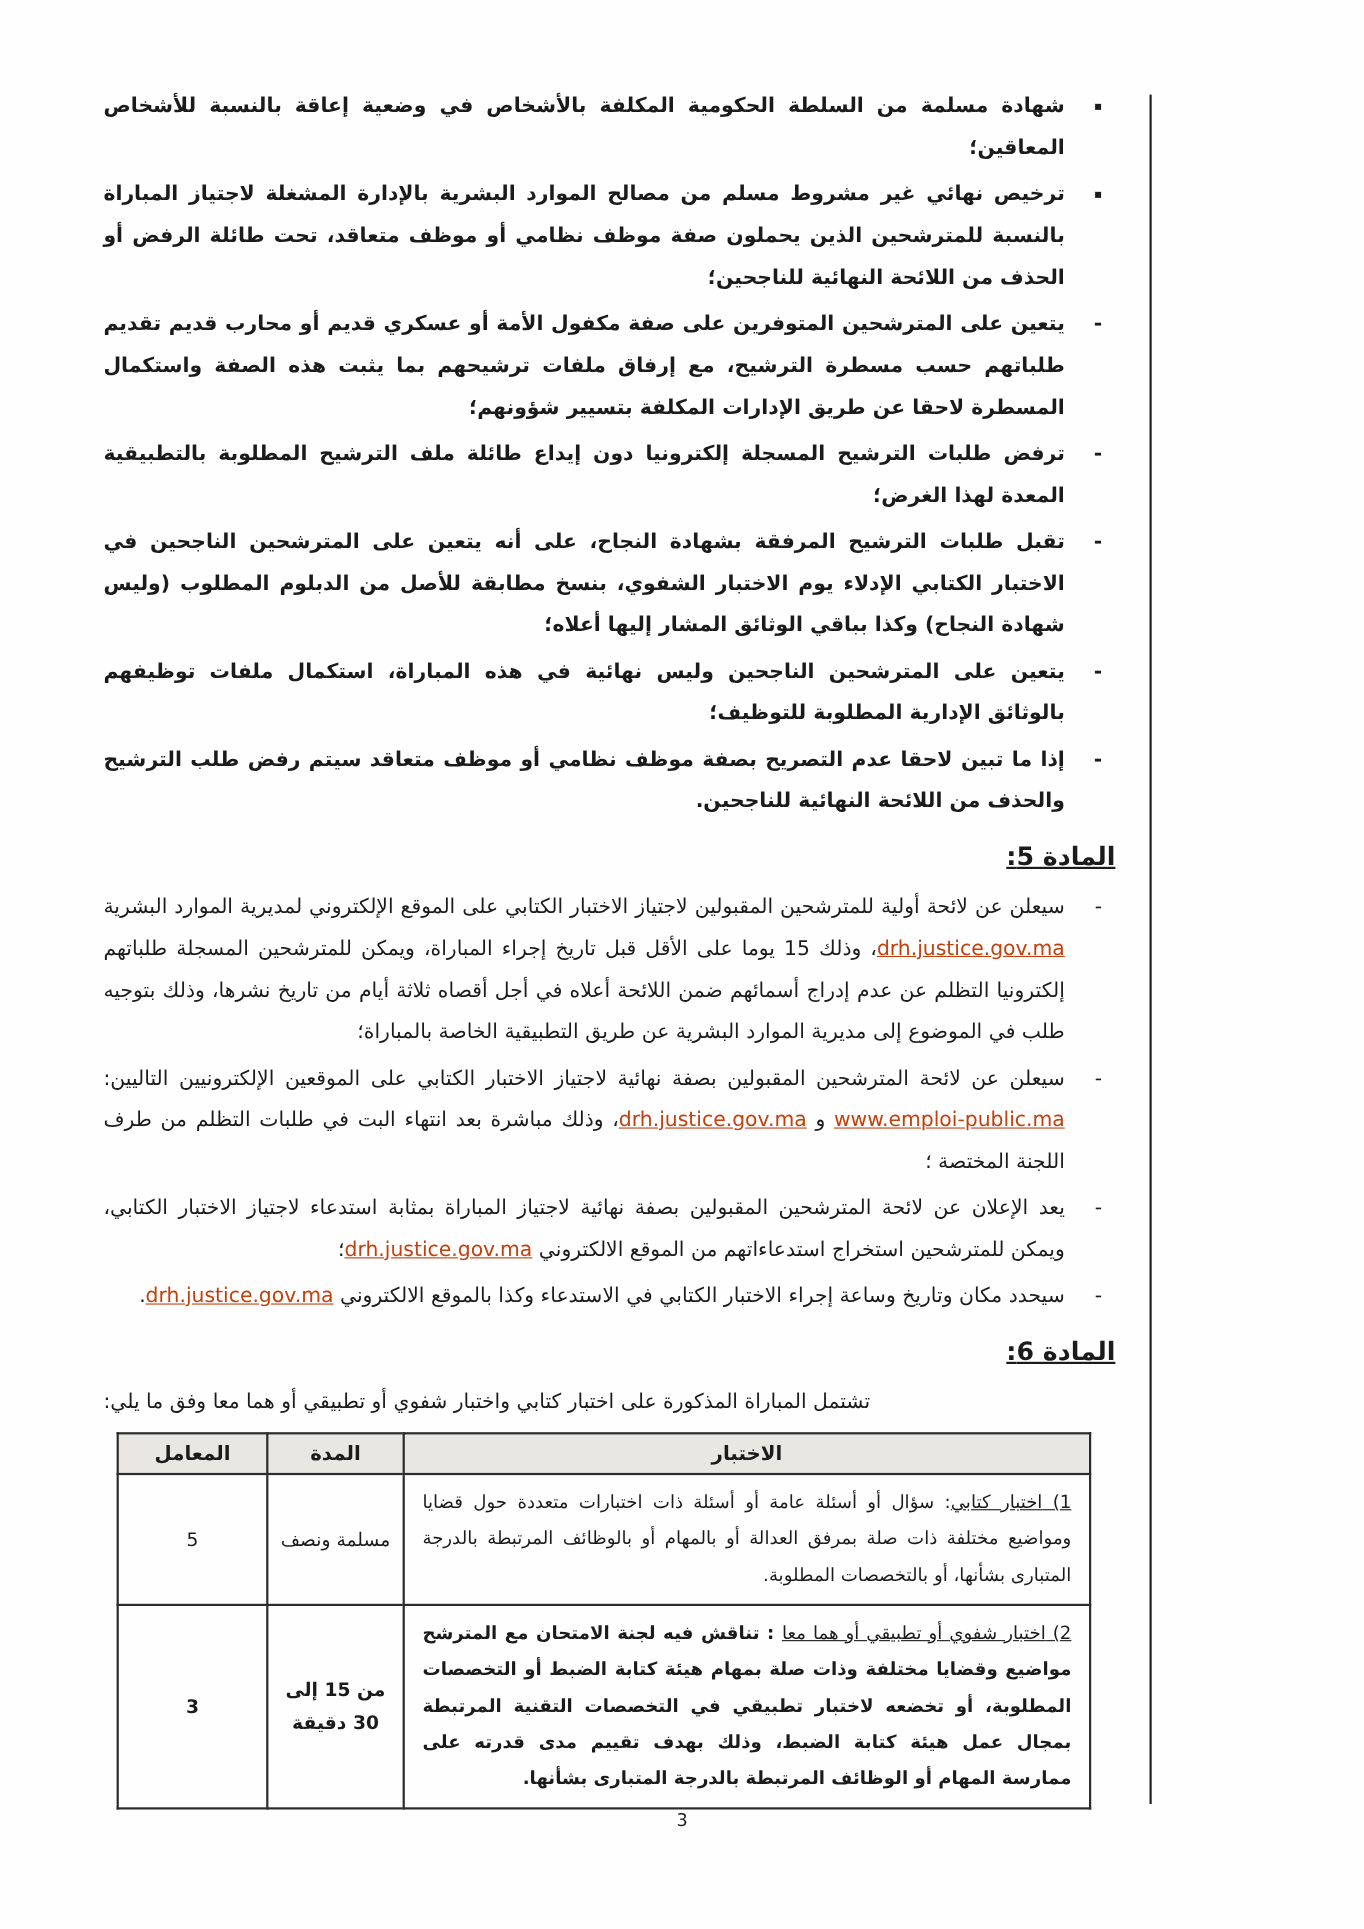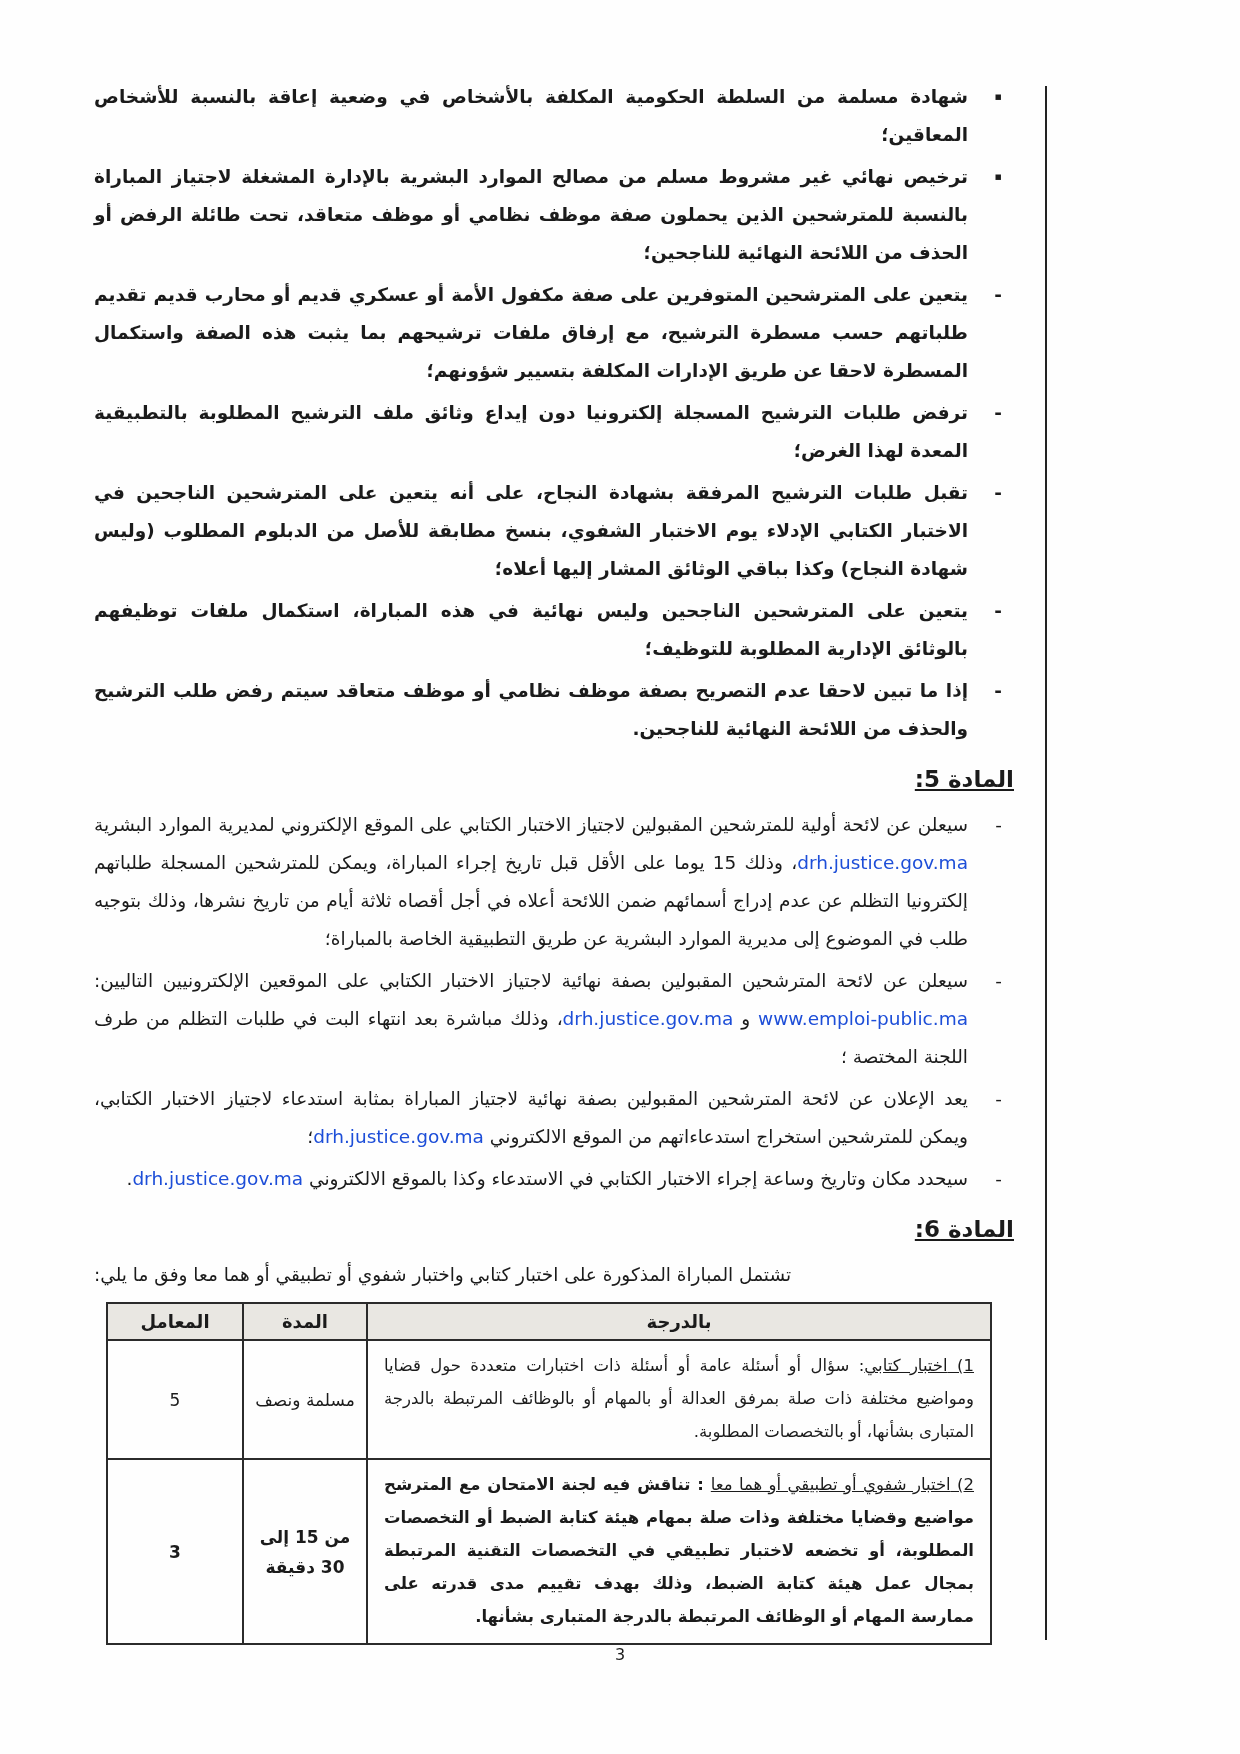--- a/index.html
+++ b/index.html
@@ -19,21 +19,21 @@
   li.item .marker { position:absolute; right:14px; top:0; }
   li.item.sq .marker { font-size:11px; top:0; }
   .weighty { font-weight:bold; }
 
   .art-title {
     font-size:23px; font-weight:bold; text-decoration:underline;
     margin:12px 0 8px; padding-right:2px; line-height:38px;
   }
   .intro { font-size:18.5px; line-height:38px; margin:2px 0 8px; padding-right:16px; text-align:left; }
 
-  a.doclink { color:#1d4ed8; cursor:pointer; }
+  a.doclink { color:#c2410c; text-decoration:underline; cursor:pointer; }
 
   table.exam {
     direction:rtl; border-collapse:collapse; width:884px; margin-right:24px;
     table-layout:fixed;
   }
   table.exam th, table.exam td { border:2px solid #2b2b2b; }
   table.exam th {
     background:#e9e7e2; font-size:18px; font-weight:bold;
     padding:7px 6px; text-align:center;margin-top:32px;
   }
@@ -64,21 +64,21 @@
       </li>
     </ul>
 
     <ul class="doclist weighty">
       <li class="item">
         <span class="marker">-</span>
         <span>يتعين على المترشحين المتوفرين على صفة مكفول الأمة أو عسكري قديم أو محارب قديم تقديم طلباتهم حسب مسطرة الترشيح، مع إرفاق ملفات ترشيحهم بما يثبت هذه الصفة واستكمال المسطرة لاحقا عن طريق الإدارات المكلفة بتسيير شؤونهم؛</span>
       </li>
       <li class="item">
         <span class="marker">-</span>
-        <span>ترفض طلبات الترشيح المسجلة إلكترونيا دون إيداع وثائق ملف الترشيح المطلوبة بالتطبيقية المعدة لهذا الغرض؛</span>
+        <span>ترفض طلبات الترشيح المسجلة إلكترونيا دون إيداع طائلة ملف الترشيح المطلوبة بالتطبيقية المعدة لهذا الغرض؛</span>
       </li>
       <li class="item">
         <span class="marker">-</span>
         <span>تقبل طلبات الترشيح المرفقة بشهادة النجاح، على أنه يتعين على المترشحين الناجحين في الاختبار الكتابي الإدلاء يوم الاختبار الشفوي، بنسخ مطابقة للأصل من الدبلوم المطلوب (وليس شهادة النجاح) وكذا بباقي الوثائق المشار إليها أعلاه؛</span>
       </li>
       <li class="item">
         <span class="marker">-</span>
         <span>يتعين على المترشحين الناجحين وليس نهائية في هذه المباراة، استكمال ملفات توظيفهم بالوثائق الإدارية المطلوبة للتوظيف؛</span>
       </li>
       <li class="item">
@@ -112,21 +112,21 @@
     <p class="intro">تشتمل المباراة المذكورة على اختبار كتابي واختبار شفوي أو تطبيقي أو هما معا وفق ما يلي:</p>
 
     <table class="exam">
       <colgroup>
         <col style="width:624px">
         <col style="width:124px">
         <col style="width:136px">
       </colgroup>
       <thead>
         <tr>
-          <th>بالدرجة</th>
+          <th>الاختبار</th>
           <th>المدة</th>
           <th>المعامل</th>
         </tr>
       </thead>
       <tbody>
         <tr>
           <td class="exam-cell">
             <span class="u-label">1) </span><span class="u-label">اختبار كتابي</span><span>: سؤال أو أسئلة عامة أو أسئلة ذات اختبارات متعددة حول قضايا ومواضيع مختلفة ذات صلة بمرفق العدالة أو بالمهام أو بالوظائف المرتبطة بالدرجة المتبارى بشأنها، أو بالتخصصات المطلوبة.</span>
           </td>
           <td class="mid">مسلمة ونصف</td>

